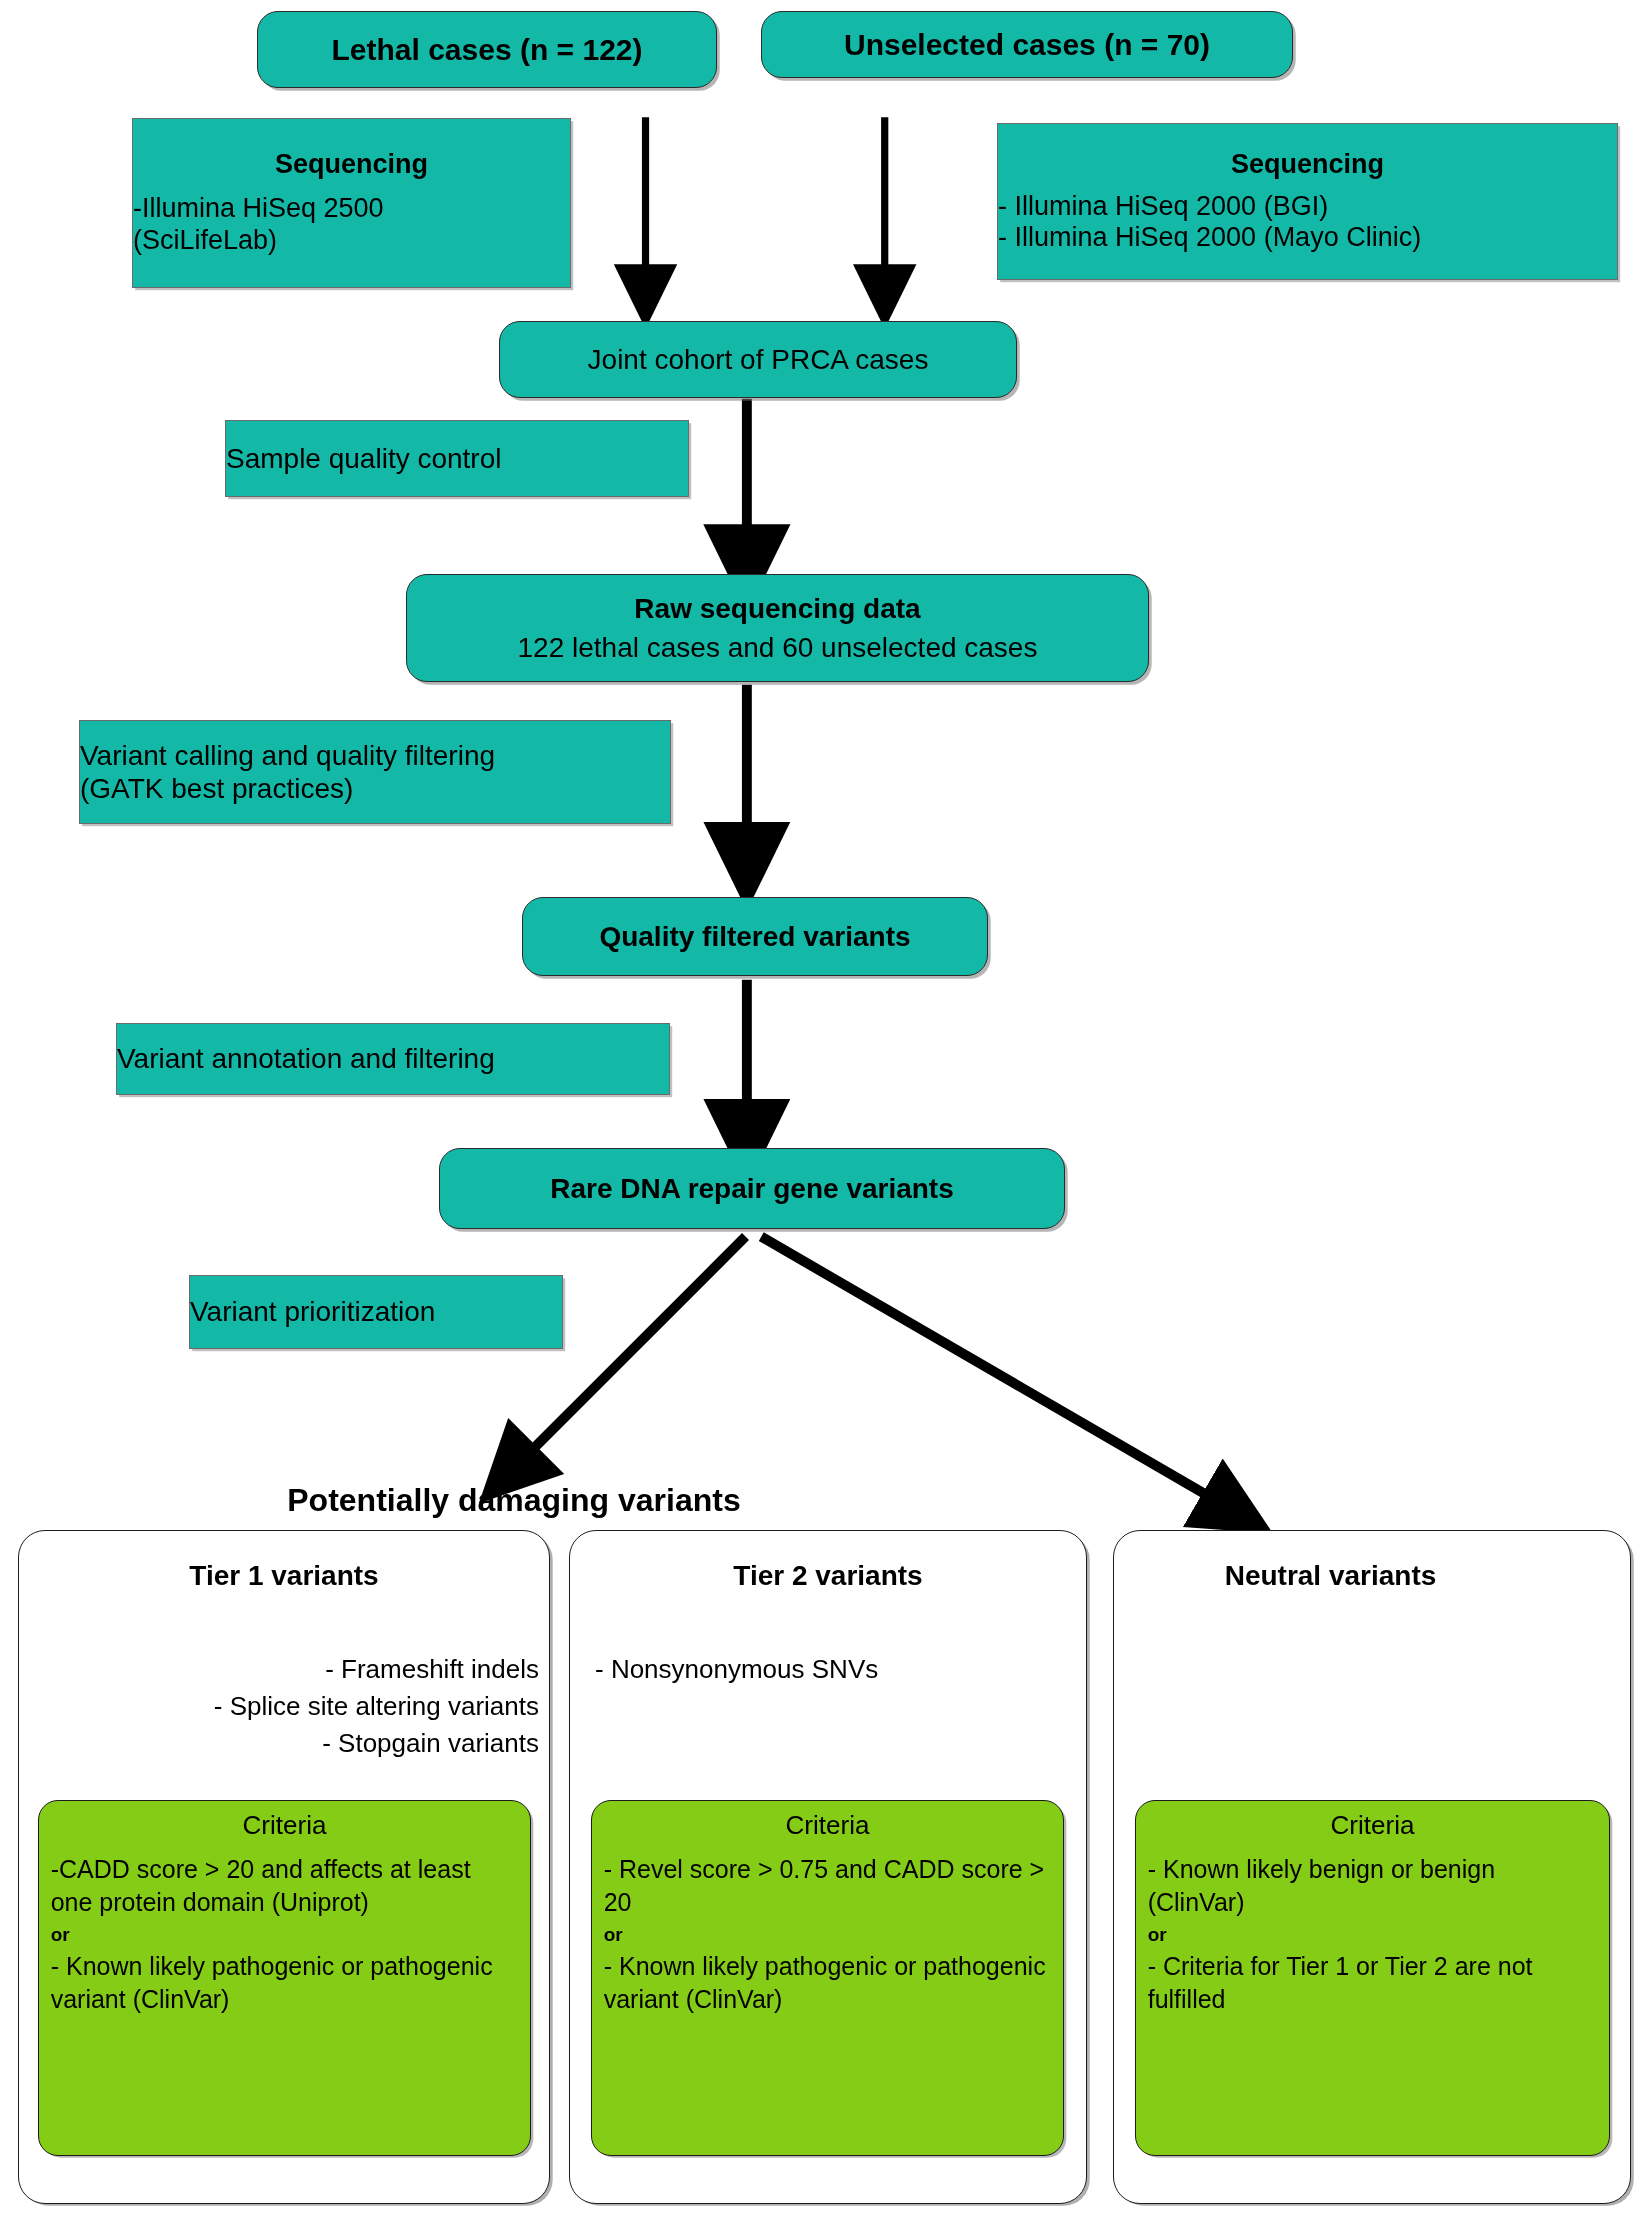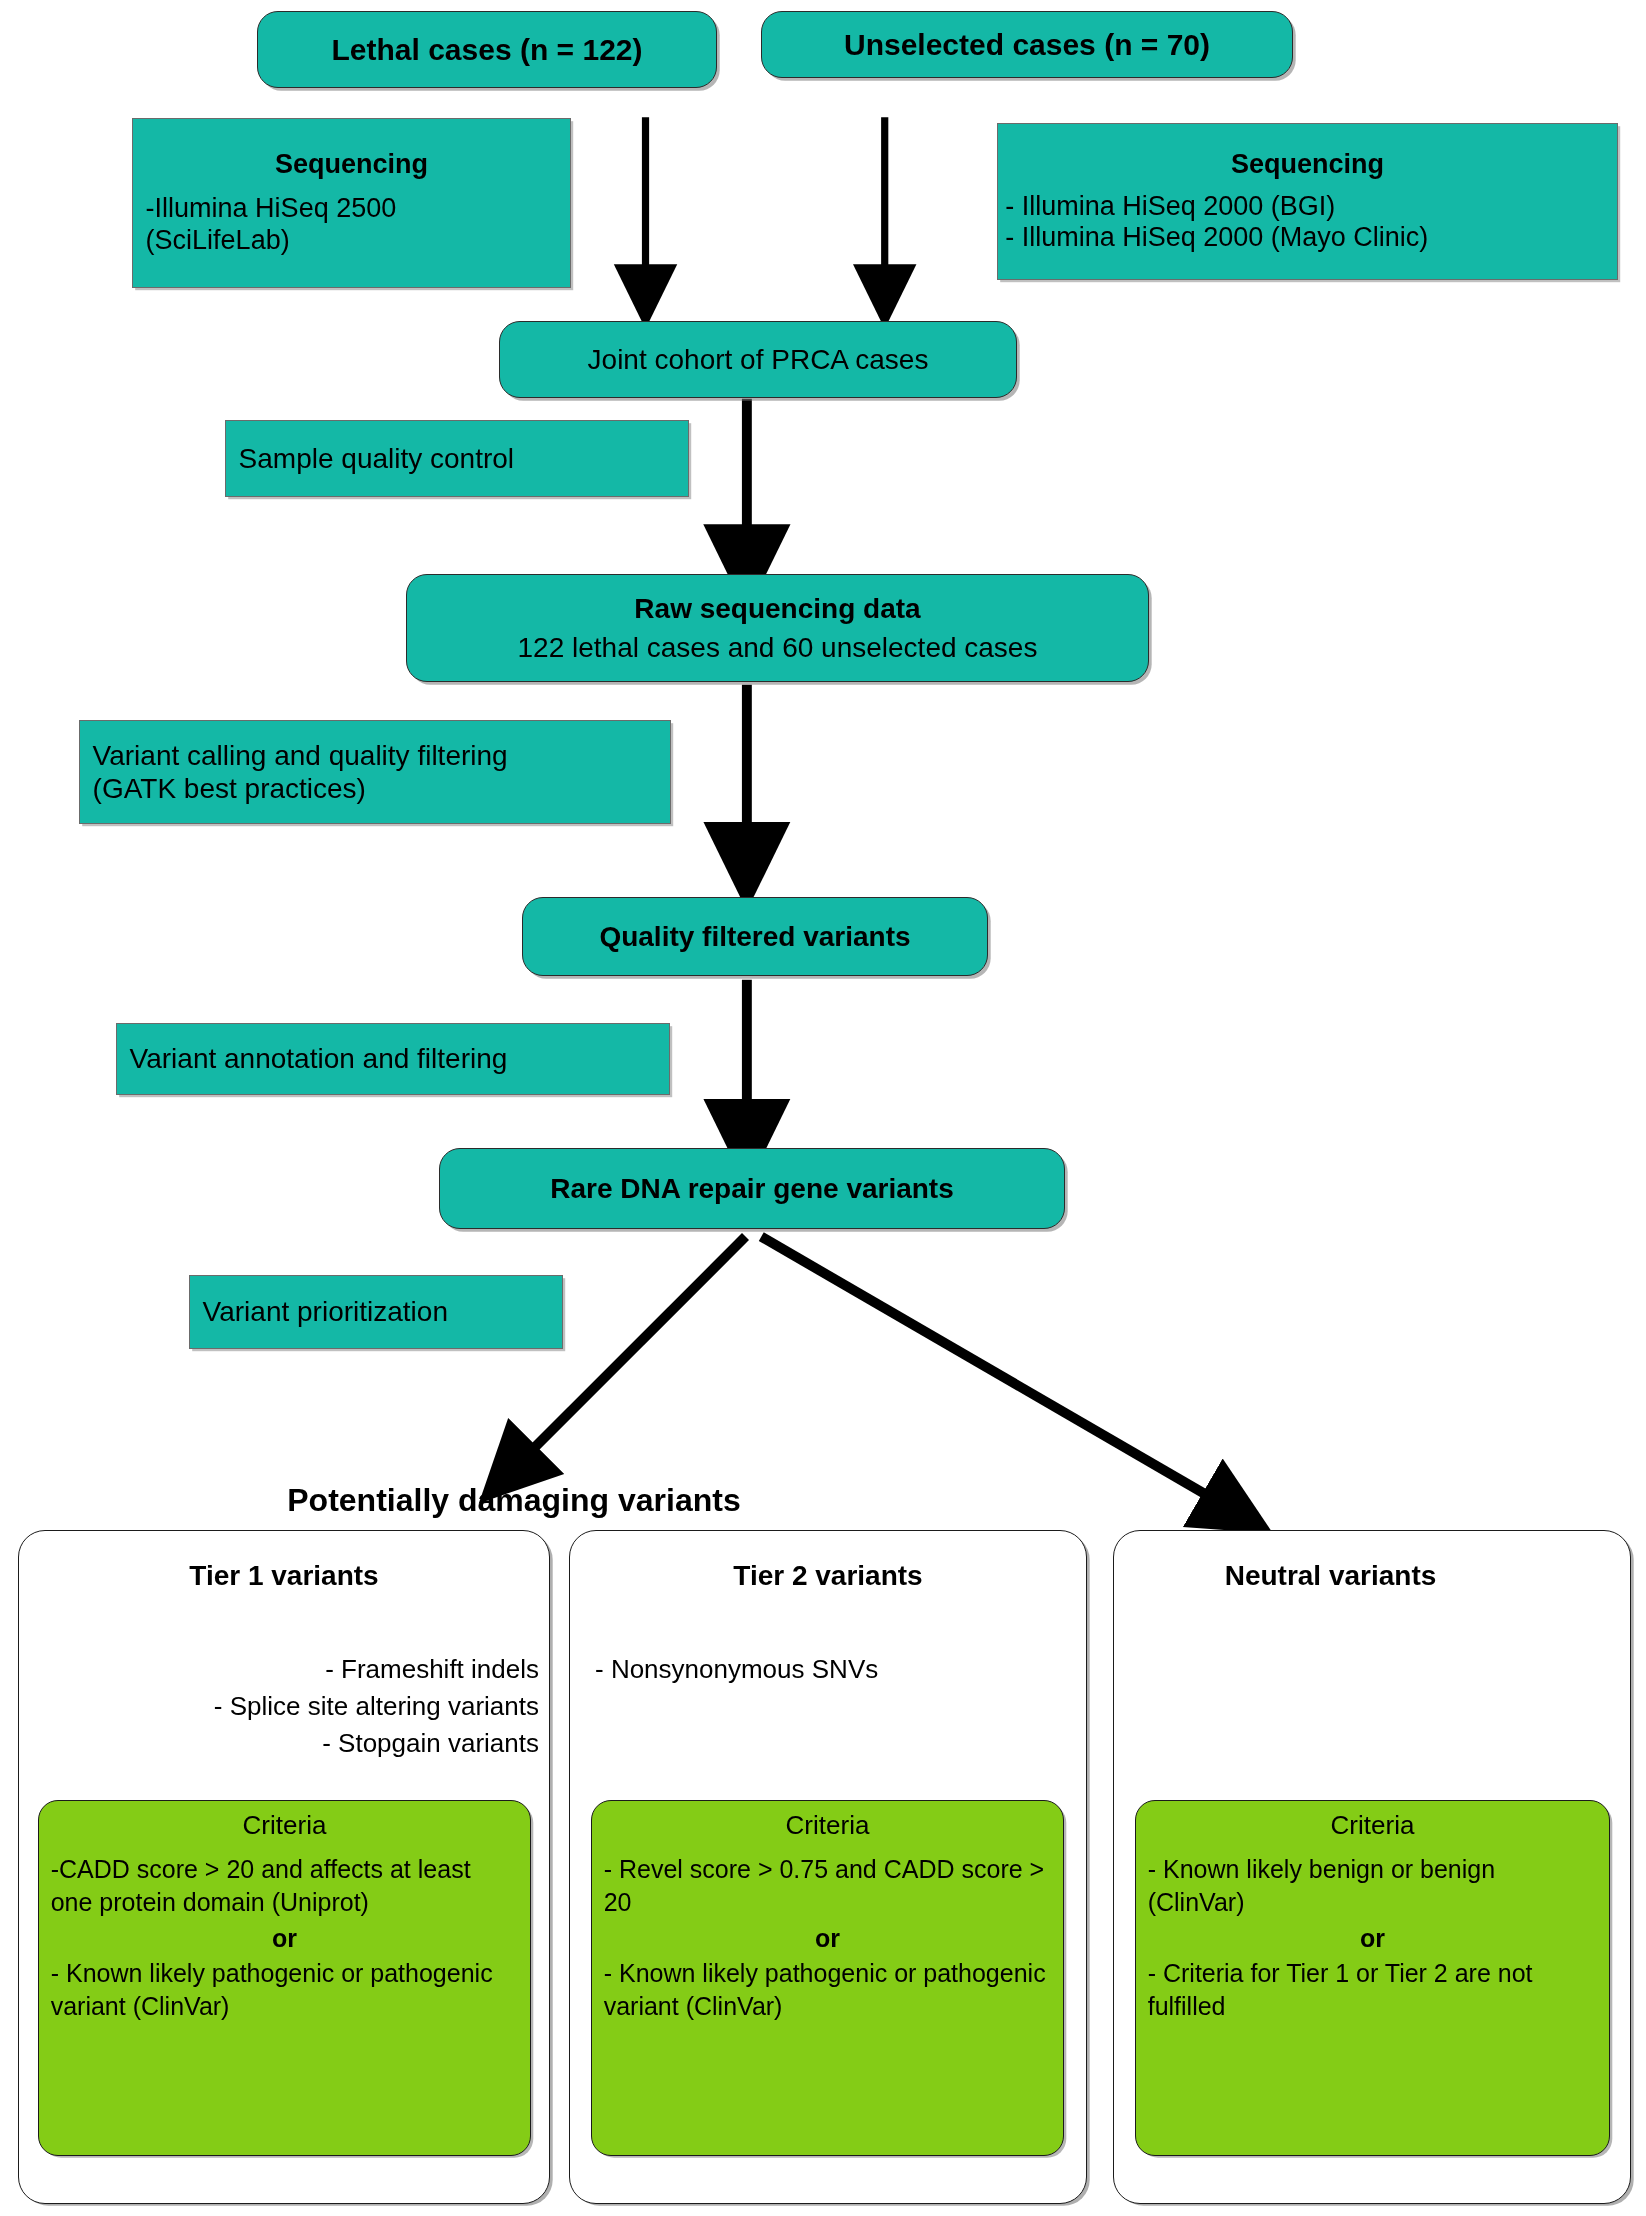--- a/index.html
+++ b/index.html
@@ -32,21 +32,21 @@
     line-height: 1.18;
   }
   .rounded {
     border-radius: 21px;
     box-shadow: 3.2px 3.2px 0 -0.5px rgba(120,120,120,0.55);
   }
   .sharp {
     border: 1.4px solid #6b6b6b;
     border-radius: 0;
     box-shadow: 2.7px 2.7px 0 -0.5px rgba(130,130,130,0.5);
-    align-items: flex-start;
+    align-items: flex-end;
     justify-content: center;
     text-align: left;
   }
   .sharp .ln { padding-left: 12.6px; }
   .bold { font-weight: bold; }
   .ln { display: block; width: 100%; }
   .ln.center { text-align: center; }
 
   
   .tier-box {
@@ -84,23 +84,22 @@
     font-size: 26px;
     line-height: 1.25;
     margin-bottom: 11.7px;
   }
   .criteria-body {
     font-size: 25px;
     line-height: 1.32;
     text-align: left;
   }
   .criteria-or {
-    text-align: center;
     font-weight: bold;
-    font-size: 25px;
+    font-size: 19px;
     margin: 4.5px 0 4.5px 0;
   }
   .section-label {
     position: absolute;
     font-weight: bold;
     font-size: 32px;
     text-align: center;
   }
   svg.edges {
     position: absolute;

